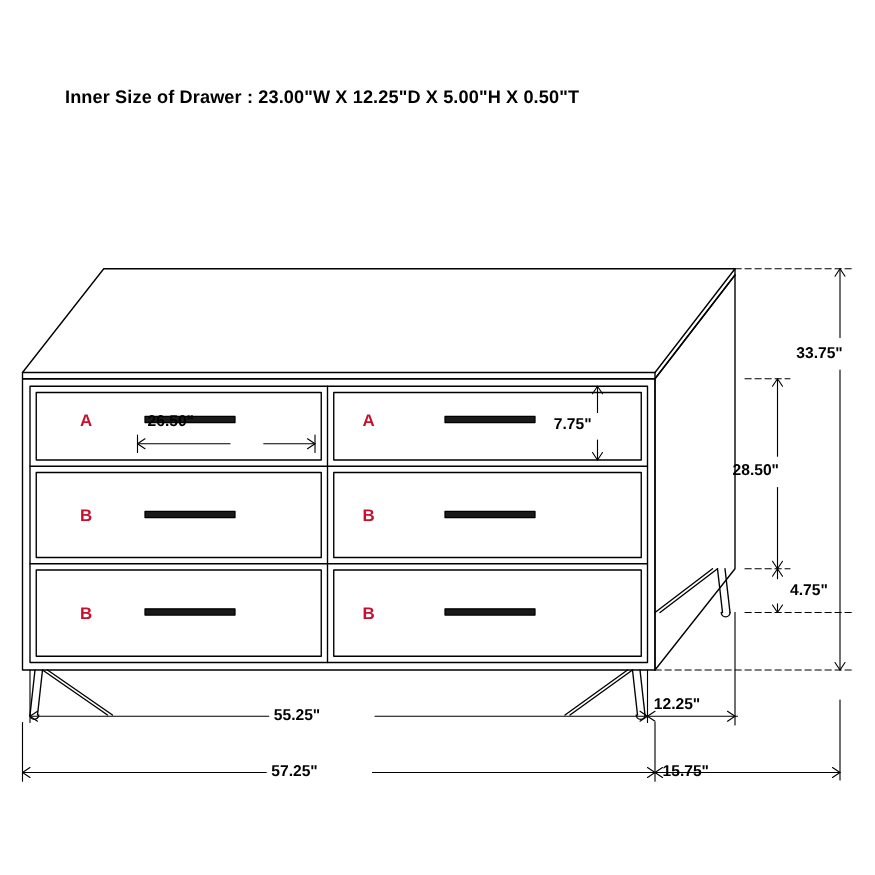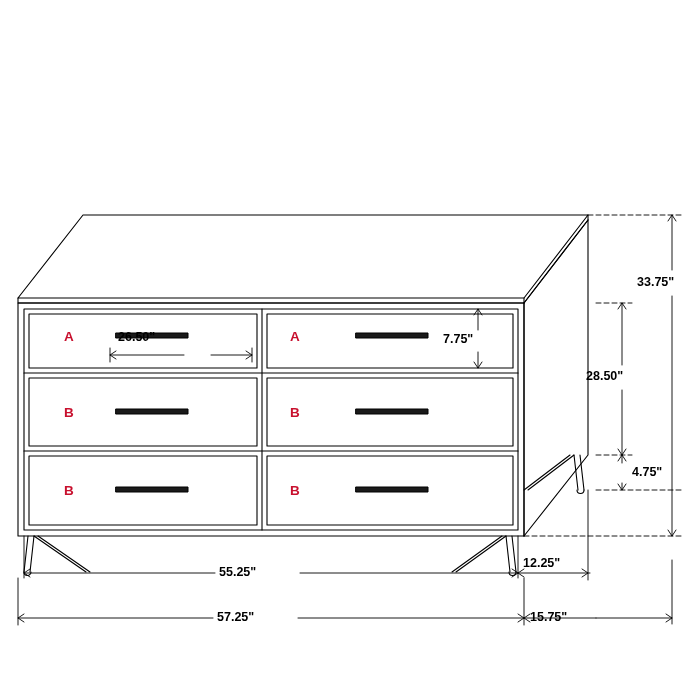--- a/index.html
+++ b/index.html
@@ -50,20 +50,21 @@
     font-weight: bold;
     color: #c8102e;
     white-space: nowrap;
   }
 </style>
 </head>
 <body>
 
 <div id="stage">
 
+  <div class="title">Inner Size of Drawer : 23.00"W X 12.25"D X 5.00"H X 0.50"T</div>
 
   <svg class="diagram" viewBox="0 0 700 700">
     <g fill="none" stroke="#000000" stroke-width="1.1" stroke-linejoin="round" stroke-linecap="round">
 
       <g>
         <polygon points="18,298 83,215 588,215 524,298" fill="#ffffff"></polygon>
 
         <polyline points="18,298 18,303 524,303 524,298"></polyline>
         <line x1="524" y1="303" x2="588" y2="220"></line>
         <line x1="588" y1="215" x2="588" y2="220"></line>

